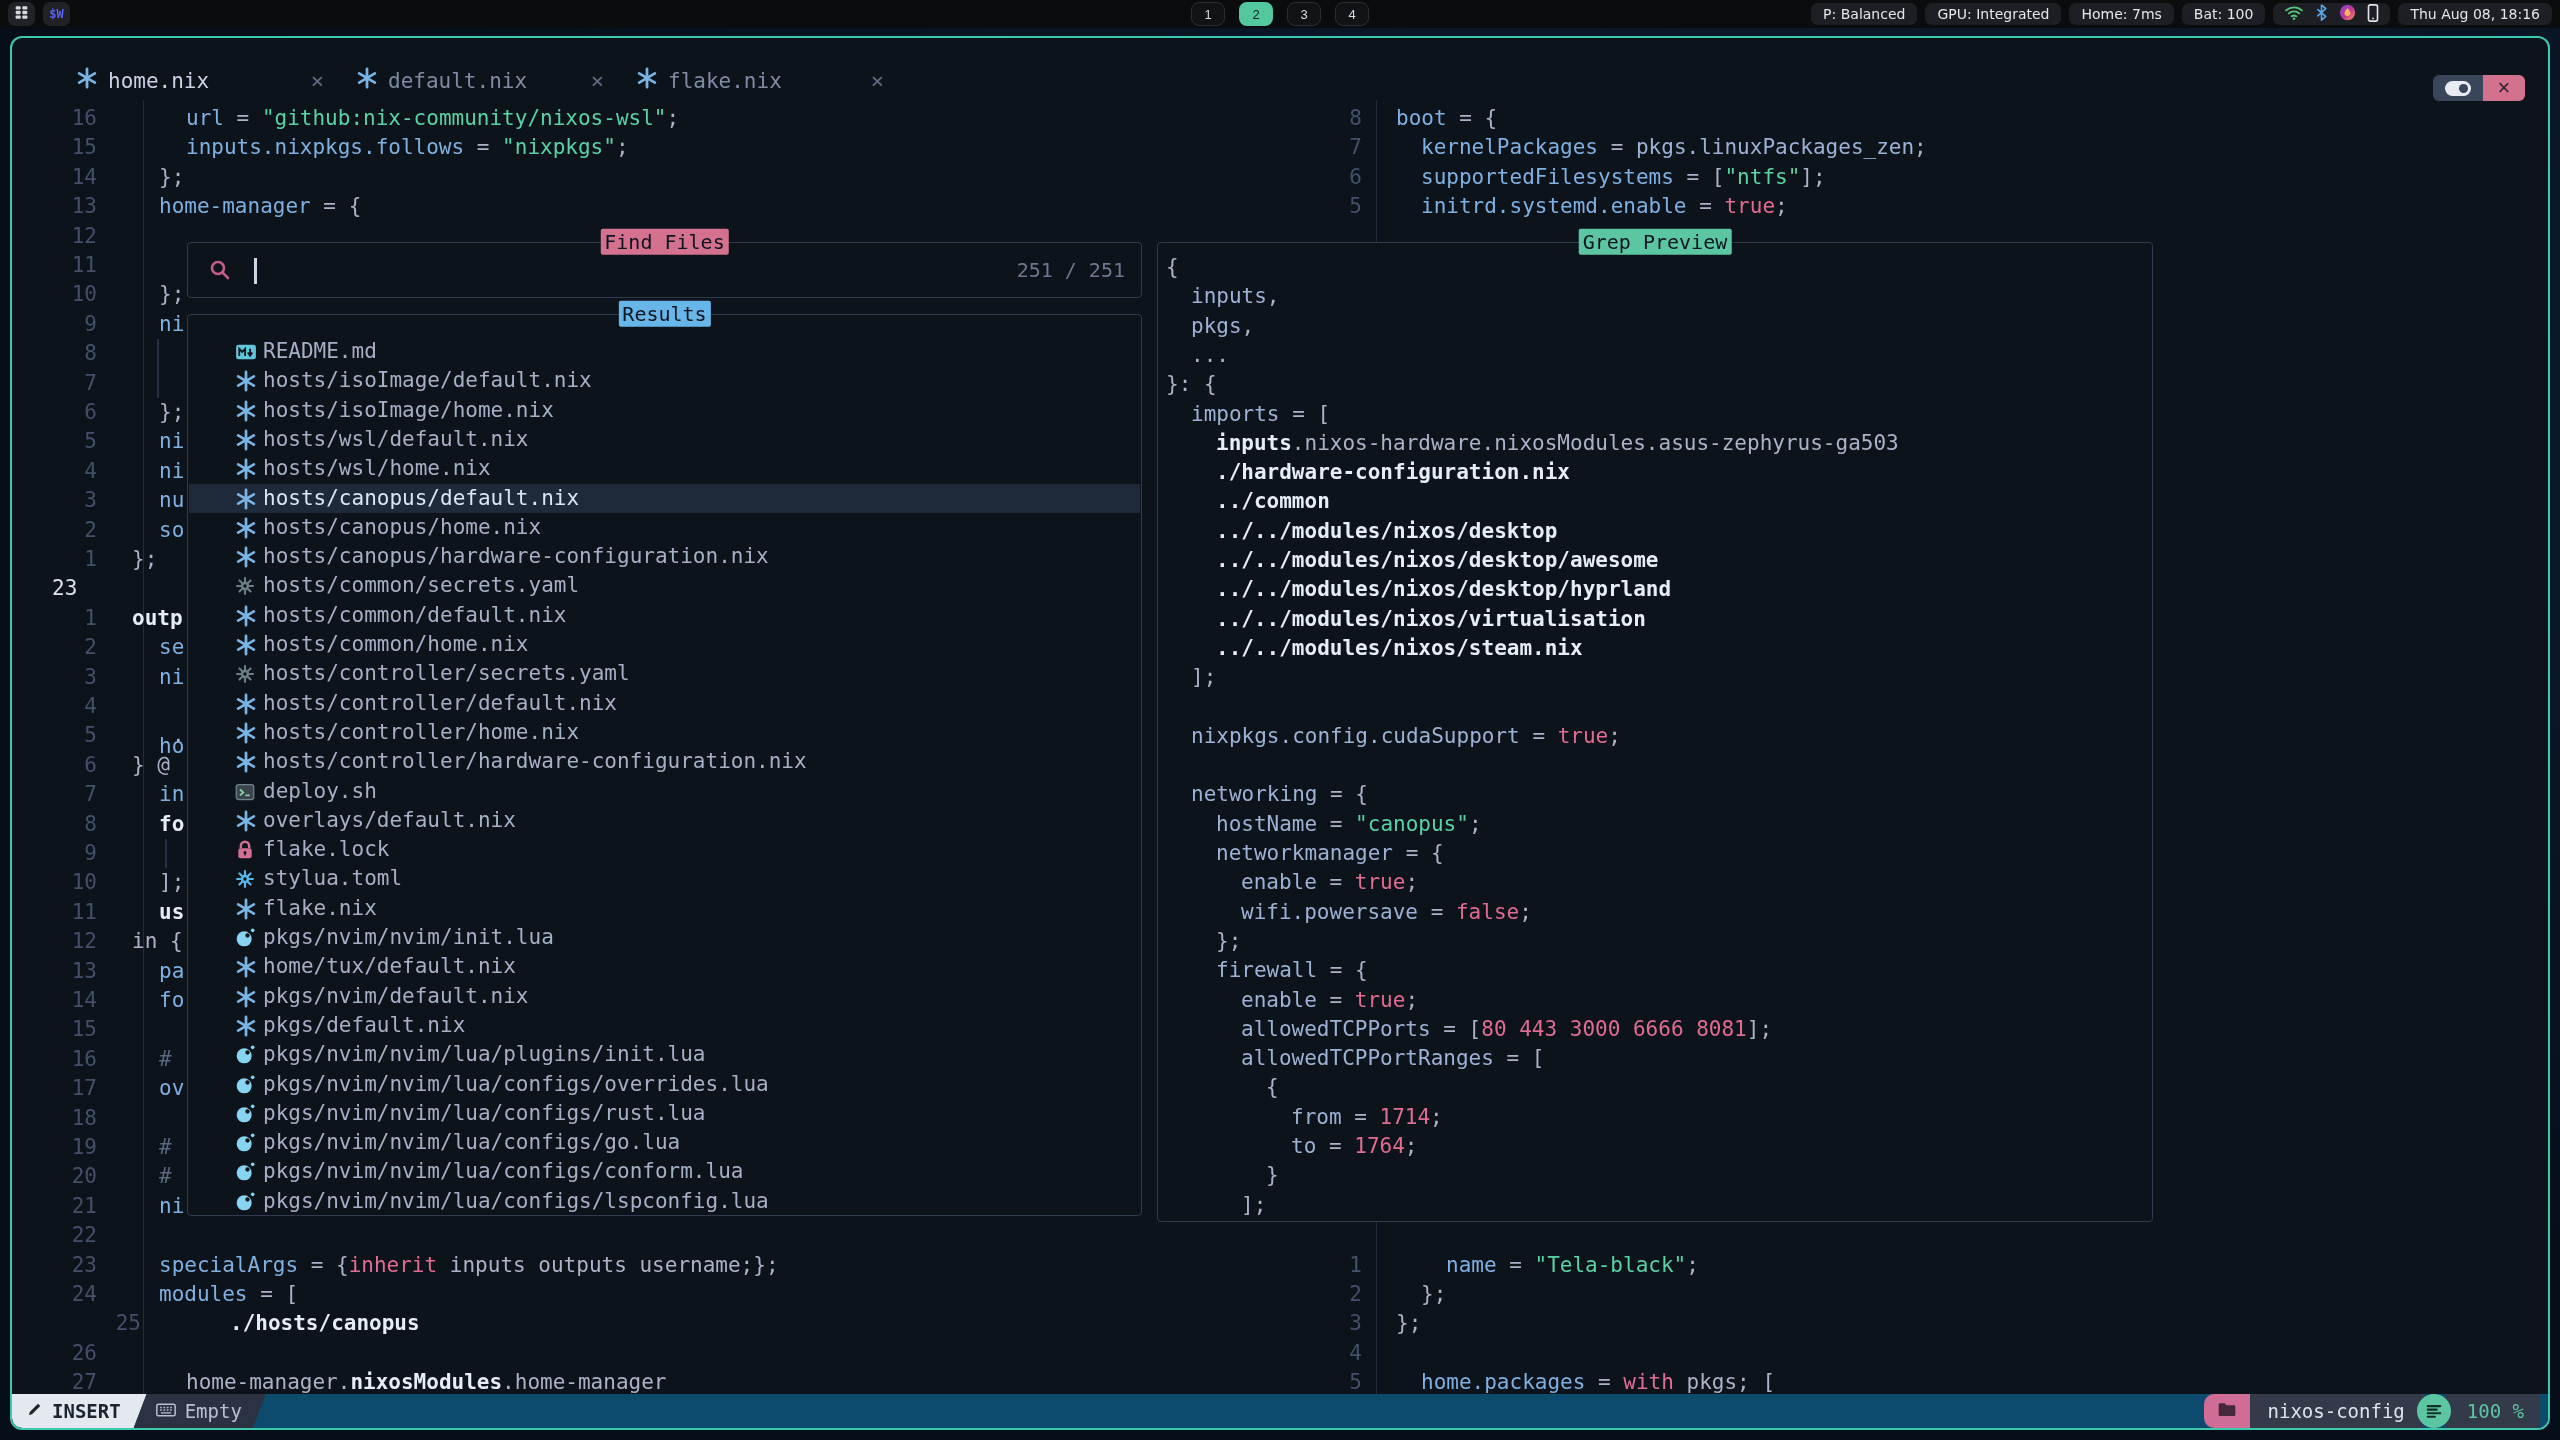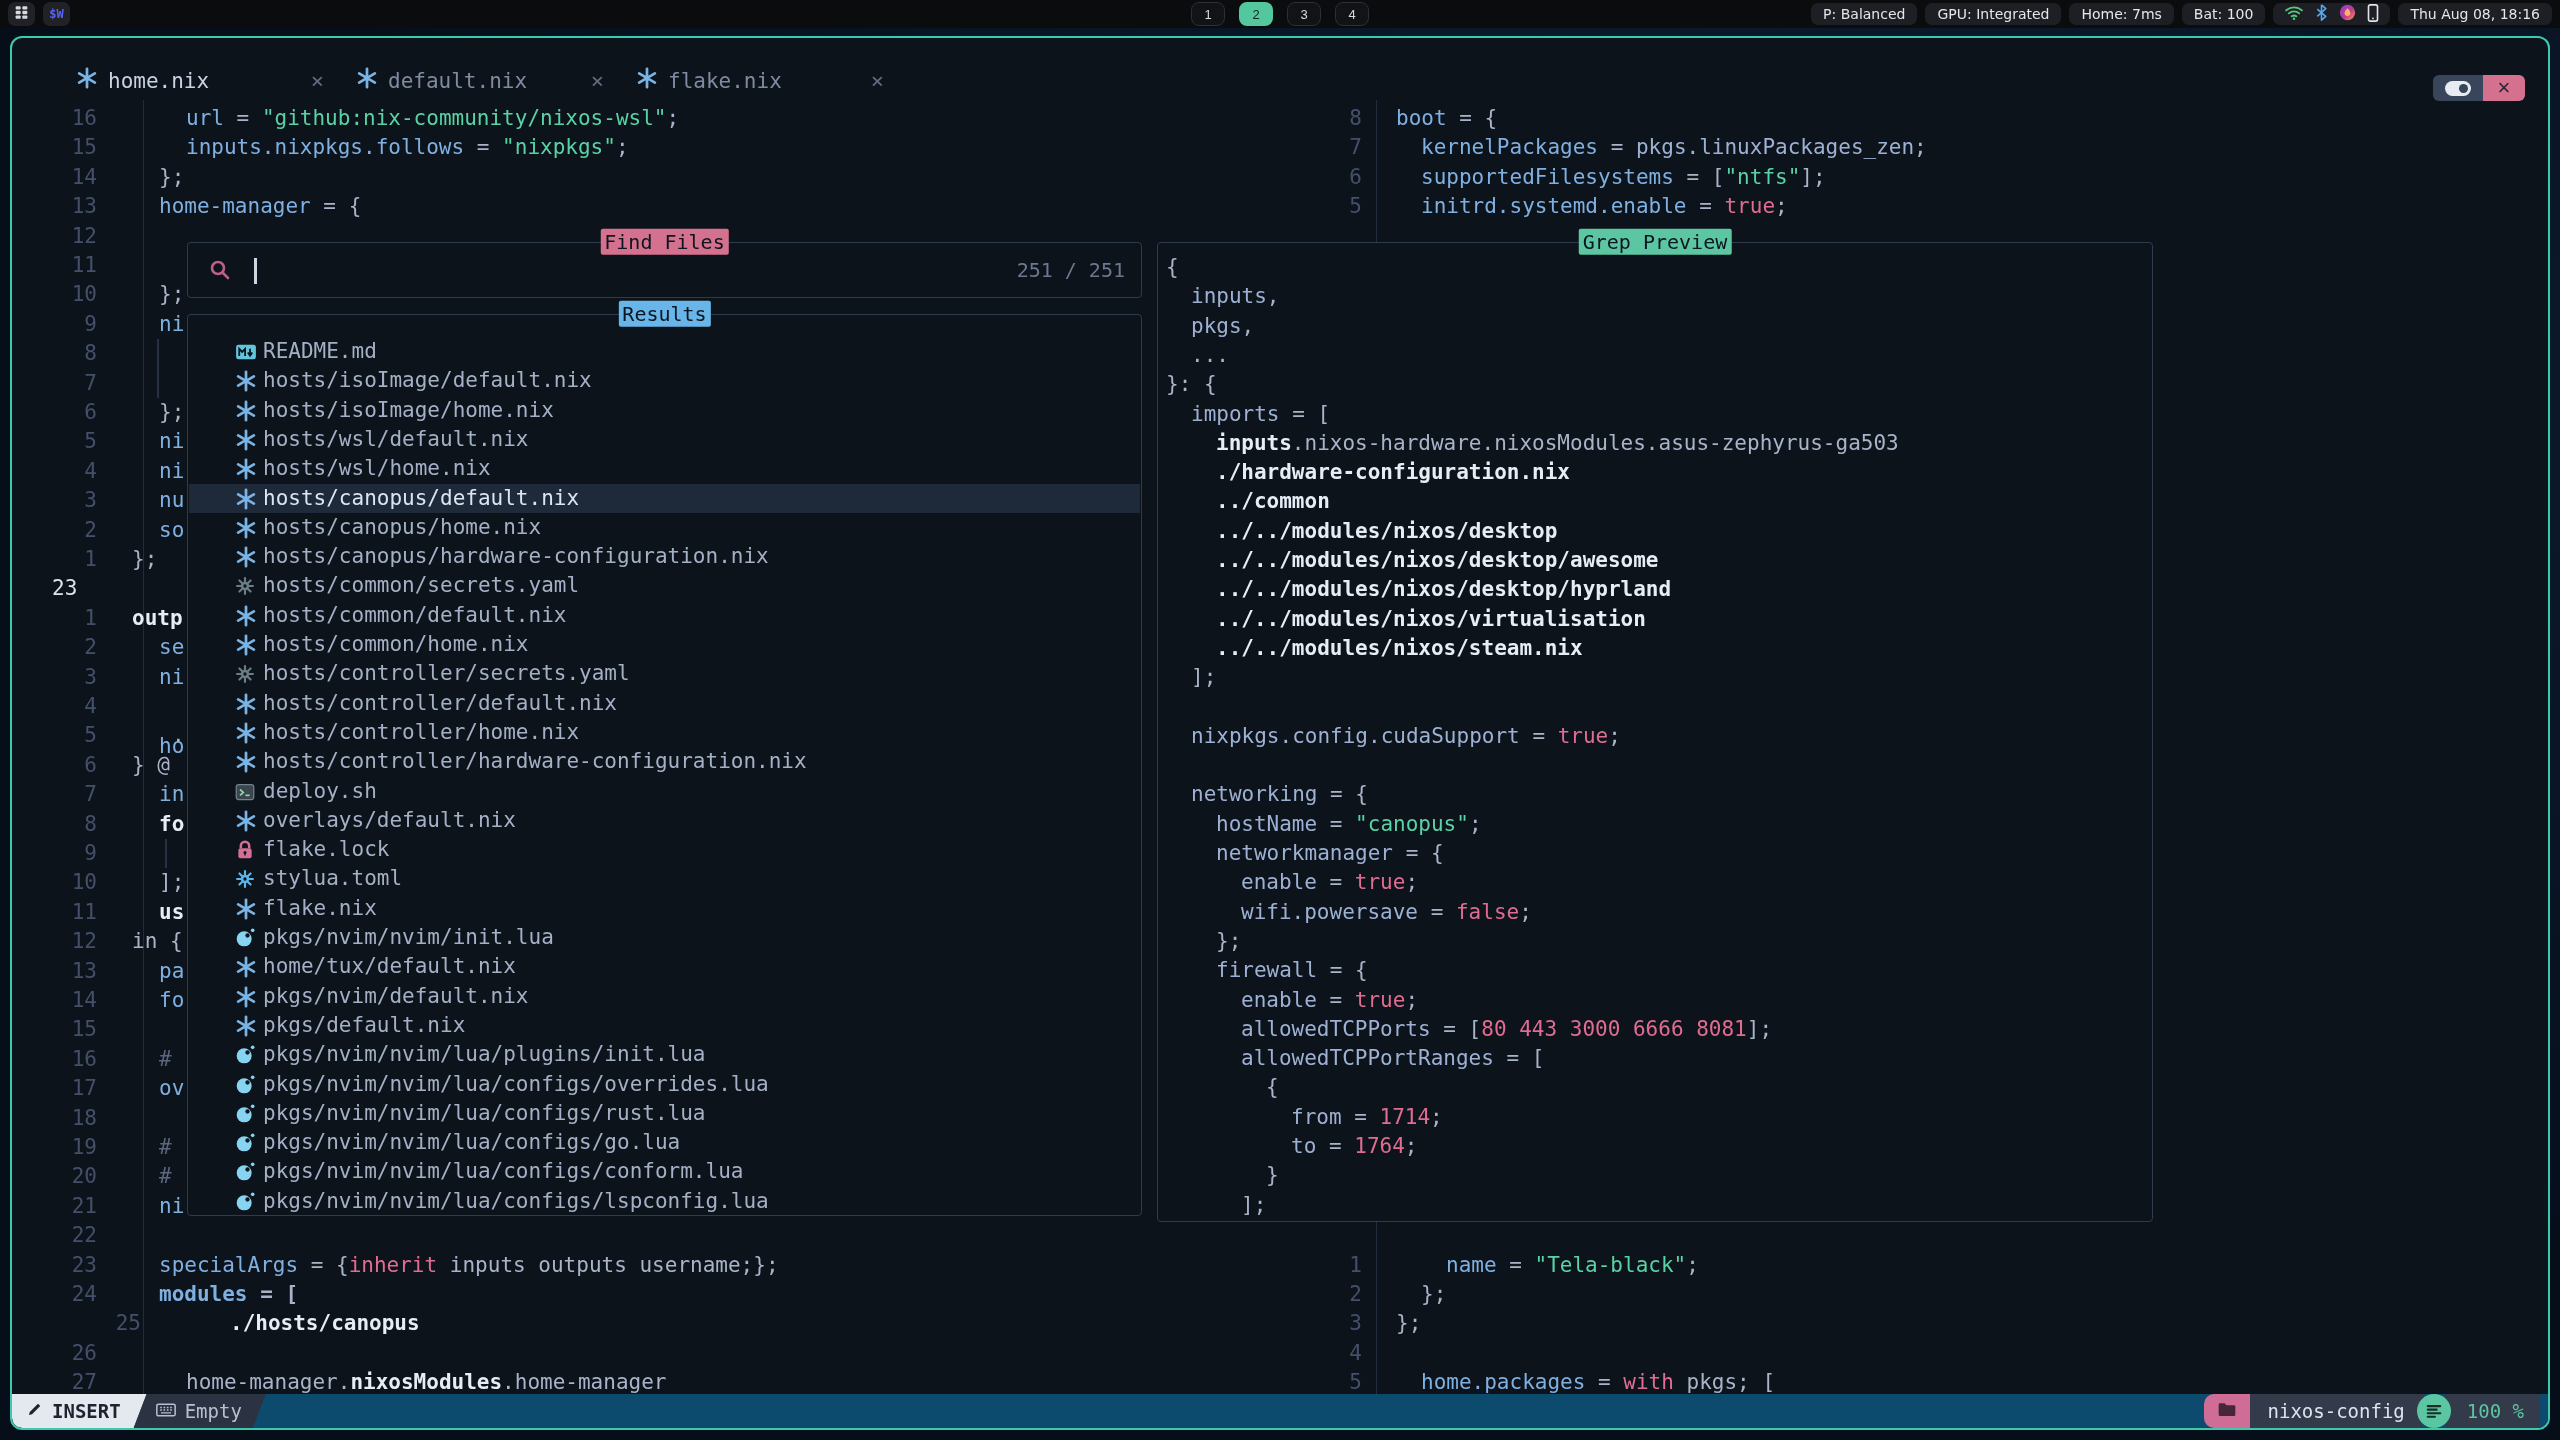--- a/index.html
+++ b/index.html
@@ -357,21 +357,21 @@
           <div class="row" style="top: 1183.2px;">
             <span class="num">22</span>
             <span class="code" style="left: 147px;"></span>
           </div>
           <div class="row" style="top: 1212.6px;">
             <span class="num">23</span>
             <span class="code" style="left: 147px;"><span class="c-b">specialArgs</span><span class="c-f"> = {</span><span class="c-p">inherit</span><span class="c-f"> inputs outputs username;};</span></span>
           </div>
           <div class="row" style="top: 1242px;">
             <span class="num">24</span>
-            <span class="code" style="left: 147px; font-weight: bold;"><span class="c-b">modules</span><span class="c-f"> = [</span></span>
+            <span class="code" style="left: 147px;"><span class="c-b">modules</span><span class="c-f"> = [</span></span>
           </div>
           <div class="row" style="top: 1271.4px; margin-left: 44px;">
             <span class="num">25</span>
             <span class="code" style="left: 174px;"><span class="c-w">./hosts/canopus</span></span>
           </div>
           <div class="row" style="top: 1300.8px;">
             <span class="num">26</span>
             <span class="code" style="left: 174px;"></span>
           </div>
           <div class="row" style="top: 1330.2px;">

